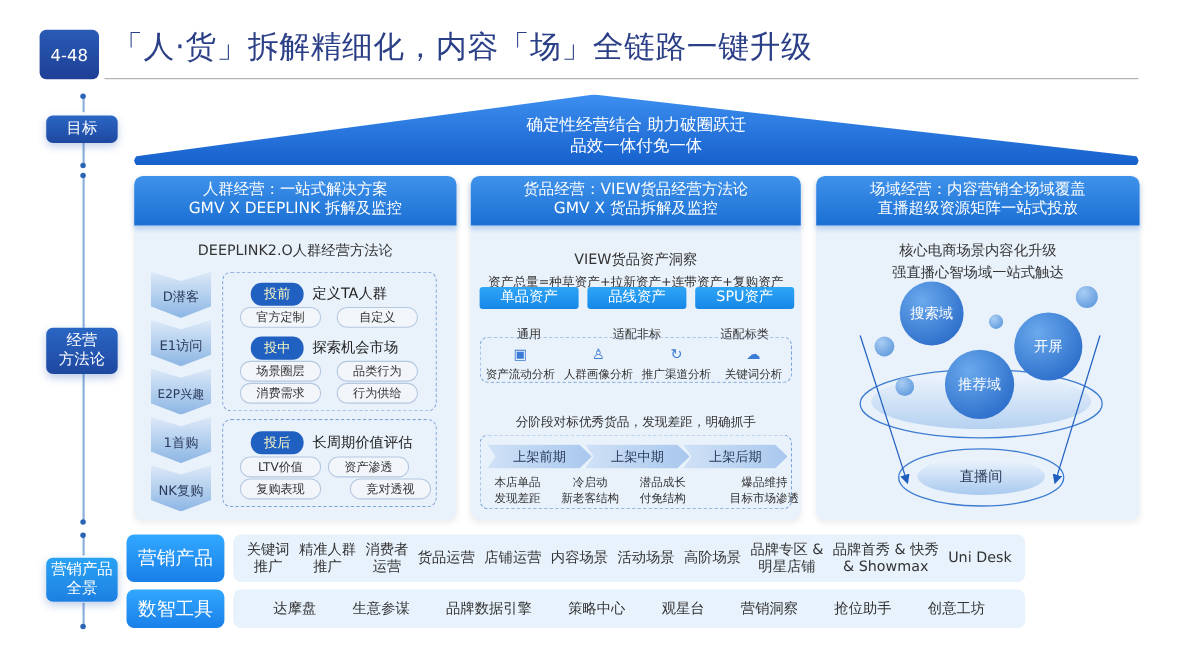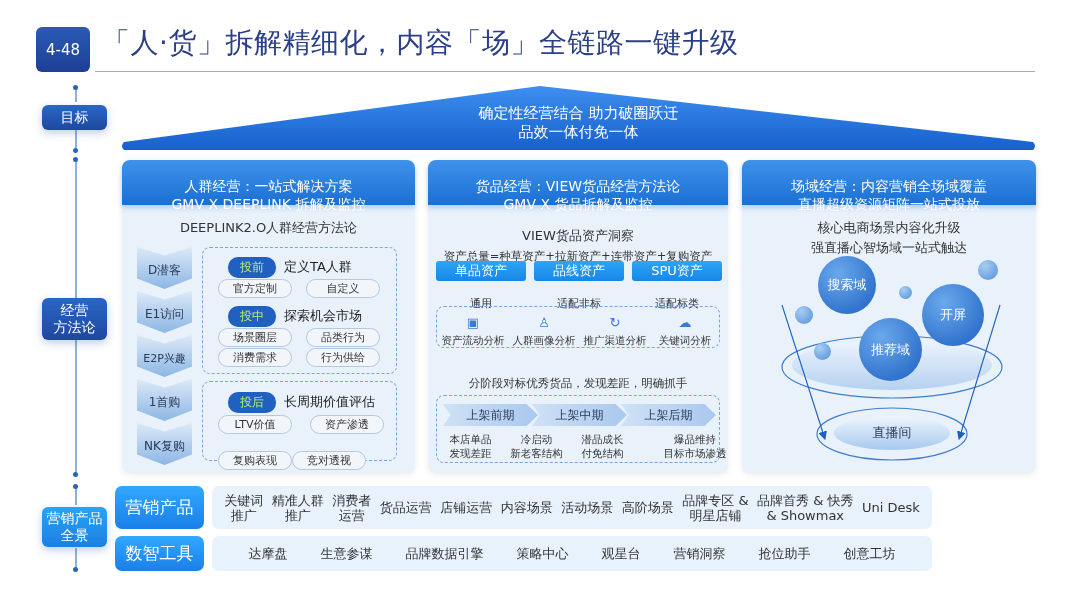--- a/index.html
+++ b/index.html
@@ -7,25 +7,25 @@
 .page-num{position:absolute;left:36px;top:27px;width:54px;height:45px;background:linear-gradient(180deg,#2a5bb5,#1e3f95);border-radius:6px;color:#fff;font-size:15px;display:flex;align-items:center;justify-content:center}
 .title{position:absolute;left:102px;top:24px;font-size:28px;color:#2b3f86;white-space:nowrap;letter-spacing:0.5px}
 .title-line{position:absolute;left:95px;top:71px;width:940px;height:1px;background:#aaa}
 .timeline{position:absolute;left:75px;width:1.5px;background:#8db0dc}
 .dot{position:absolute;width:5px;height:5px;border-radius:50%;background:#2b64b4;left:73px}
 .side-tag{position:absolute;left:42px;width:65px;background:linear-gradient(180deg,#2a66c4,#1e48a0);border-radius:6px;color:#fff;font-size:14px;display:flex;align-items:center;justify-content:center;text-align:center;line-height:1.2;box-shadow:0 3px 8px rgba(40,90,180,.3)}
 .side-tag.light{background:linear-gradient(180deg,#2aa3f5,#1d7fe0)}
 .roof{position:absolute;left:120px;top:86px;width:917px;height:64px}
 .roof-text{position:absolute;left:120px;top:104px;width:917px;text-align:center;color:#fff;font-size:15px;line-height:19px}
 .col{position:absolute;top:160px;height:313px;background:#e9f1fb;border-radius:8px;box-shadow:0 2px 6px rgba(0,0,0,.08)}
-.col-head{height:45px;background:linear-gradient(180deg,#3f92ea,#1a6fd3);border-radius:8px 8px 0 0;color:#fff;font-size:14px;text-align:center;line-height:18px;padding-top:17px;box-shadow:0 3px 5px rgba(30,100,200,.25)}
+.col-head{height:45px;background:linear-gradient(180deg,#3f92ea,#1a6fd3);border-radius:8px 8px 0 0;color:#fff;font-size:14px;text-align:center;line-height:18px;padding-top:3px;box-shadow:0 3px 5px rgba(30,100,200,.25)}
 .sub-title{text-align:center;font-size:13px;color:#333}
 .funnel-step{position:absolute;left:15px;width:55px;height:42px;background:linear-gradient(180deg,#dce9f8,#8cb6e4);clip-path:polygon(0 0,50% 20%,100% 0,100% 75%,50% 100%,0 75%);font-size:12px;color:#2a3a5a;display:flex;align-items:center;justify-content:center;padding-top:4px}
 .dash-box{position:absolute;border:1.5px dashed #7aa5d8;border-radius:8px}
-.pill-dark{display:inline-block;background:#2060c0;color:#bef264;font-size:12px;padding:2px 12px;border-radius:10px}
+.pill-dark{display:inline-block;background:#2060c0;color:#fef9c3;font-size:12px;padding:2px 12px;border-radius:10px}
 .pill-light{display:inline-block;border:1px solid #b4c8e0;border-radius:10px;background:#f2f6fb;font-size:11px;color:#333;width:74px;text-align:center;padding:1px 0}
 .stage-label{font-size:13px;color:#222;margin-left:8px}
 .asset-btn{position:absolute;top:101px;width:90px;height:20px;background:linear-gradient(180deg,#2ea5f6,#1687e8);color:#fff;font-size:13px;text-align:center;line-height:20px;border-radius:3px}
 .asset-sub{position:absolute;top:136px;width:90px;text-align:center;font-size:11px;color:#333}
 .ana-item{position:absolute;top:8px;width:70px;text-align:center;font-size:10.5px;color:#333}
 .ana-item .ic{display:block;margin:0 auto 3px;width:16px;height:16px;color:#3a7bd5;font-size:13px;line-height:16px}
 .phase{position:absolute;top:8px;height:22px;width:95px;background:linear-gradient(90deg,#cfe1f6,#a9c8ee);clip-path:polygon(0 0,88% 0,100% 50%,88% 100%,0 100%,8% 50%);font-size:12px;color:#2a3a5a;text-align:center;line-height:22px}
 .phase-desc{position:absolute;top:36px;font-size:10.5px;color:#333;text-align:center;line-height:14px;width:75px}
 .bubble{position:absolute;border-radius:50%;background:radial-gradient(circle at 35% 30%,#6aa9ec,#1c5fc2);color:#fff;font-size:13px;display:flex;align-items:center;justify-content:center}
 .bubble.small{background:radial-gradient(circle at 35% 30%,#a9cdf3,#4f8fd8)}
@@ -104,25 +104,25 @@
     <div style="position:absolute;left:15px;top:100px;display:flex;gap:14px">
       <span class="pill-light">消费需求</span>
       <span class="pill-light">行为供给</span>
     </div>
   </div>
 
   <div class="dash-box" style="left:80px;top:221px;width:195px;height:80px">
     <div style="position:absolute;left:25px;top:9px">
       <span class="pill-dark">投后</span><span class="stage-label">长周期价值评估</span>
     </div>
-    <div style="position:absolute;left:15px;top:33px;display:flex;gap:18px">
+    <div style="position:absolute;left:15px;top:33px;display:flex;gap:6px">
       <span class="pill-light">LTV价值</span>
       <span class="pill-light">资产渗透</span>
     </div>
-    <div style="position:absolute;left:15px;top:69px;display:flex;gap:0">
+    <div style="position:absolute;left:15px;top:53px;display:flex;gap:26px">
       <span class="pill-light">复购表现</span>
       <span class="pill-light">竞对透视</span>
     </div>
   </div>
 </div>
 
 <div class="col" style="left:428px;width:300px">
   <div class="col-head">
     <div>货品经营：VIEW货品经营方法论</div>
     <div>GMV X 货品拆解及监控</div>

